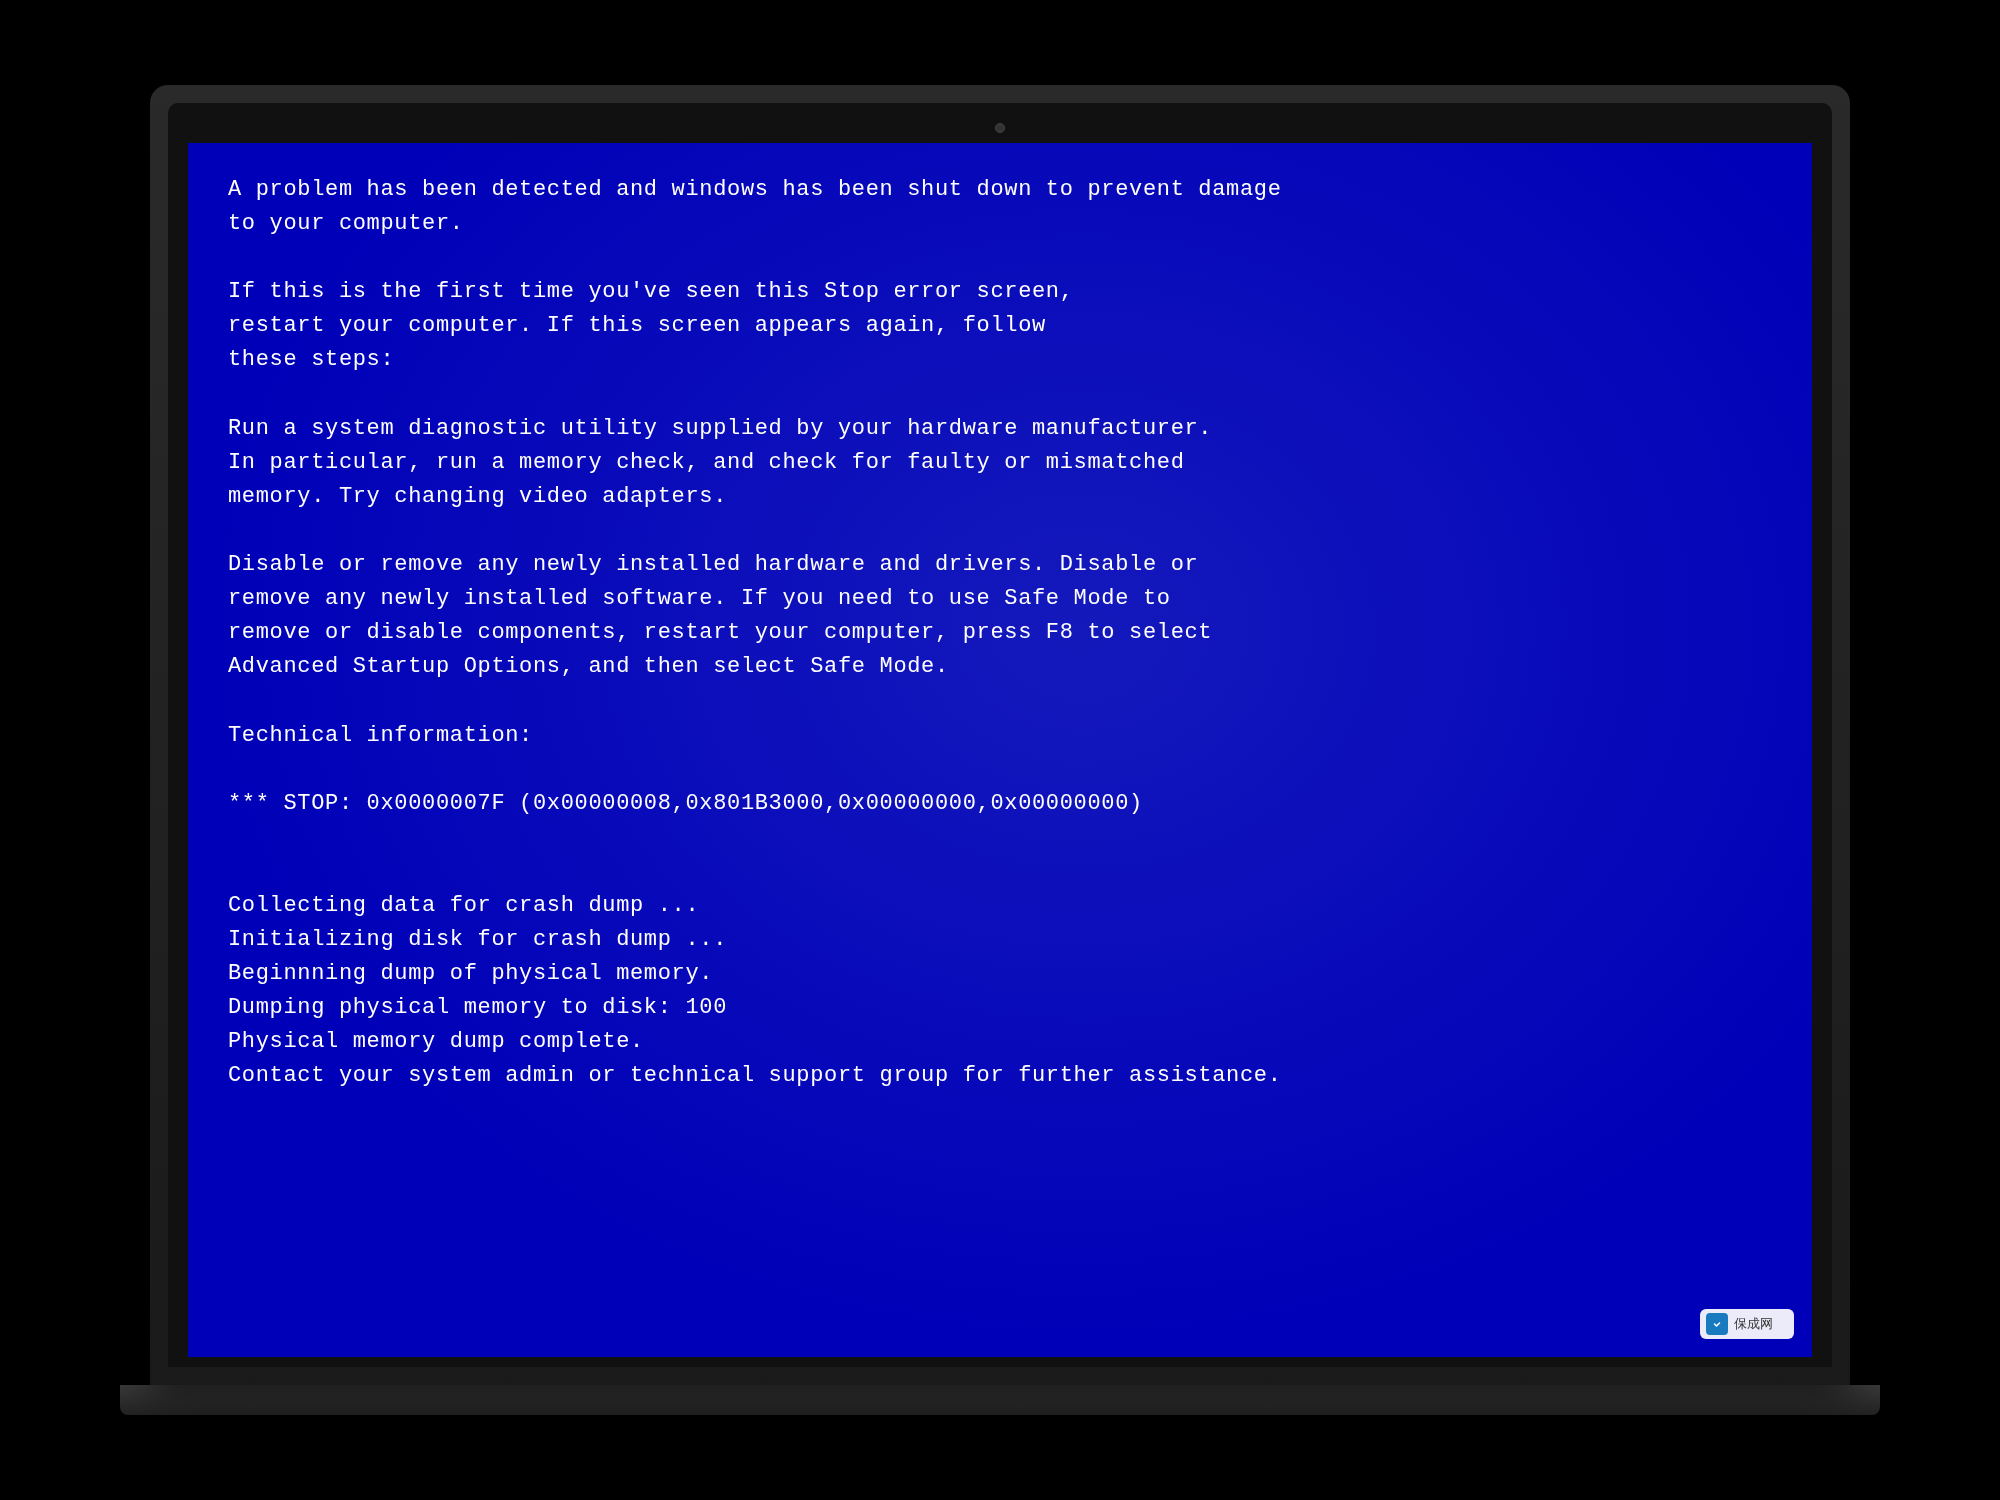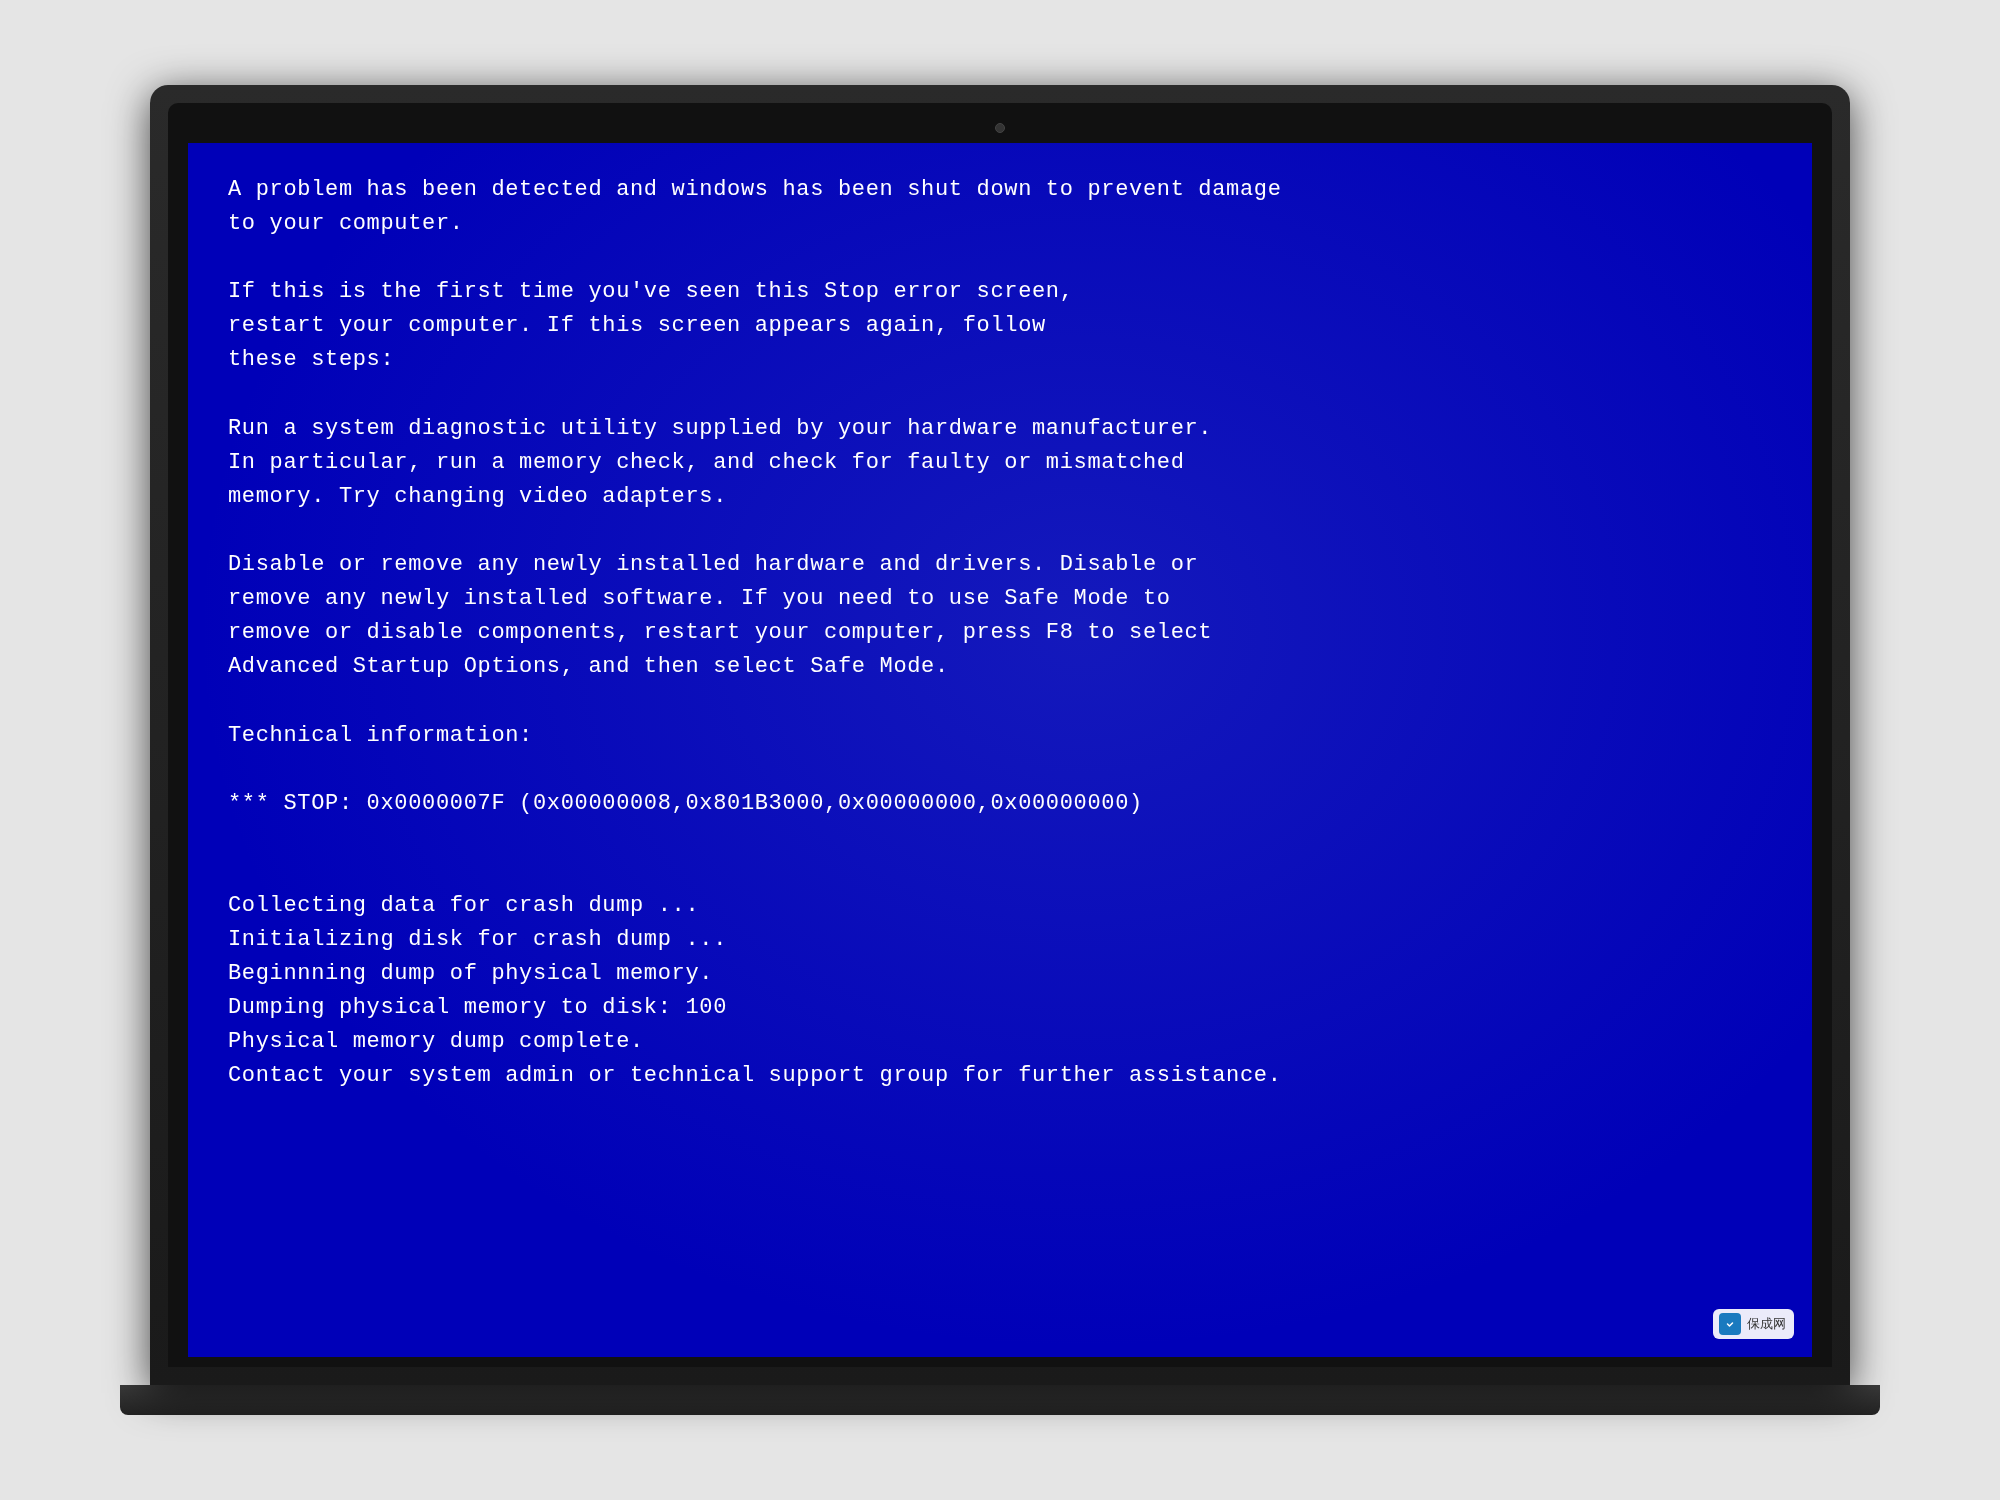--- a/index.html
+++ b/index.html
@@ -83,21 +83,21 @@
       word-break: break-word;
       letter-spacing: 0.03em;
     }
 
     .watermark {
       position: absolute;
       bottom: 18px;
       right: 18px;
       background: rgba(255,255,255,0.92);
       border-radius: 6px;
-      padding: 4px 8px 4px 6px;
+      padding: 4px 21px 4px 6px;
       display: flex;
       align-items: center;
       gap: 6px;
       font-size: 13px;
       color: #333;
       font-family: Arial, sans-serif;
       z-index: 10;
     }
 
     .watermark-icon {
@@ -117,21 +117,21 @@
       width: 1760px;
       height: 30px;
       background: linear-gradient(180deg, #3a3a3a 0%, #222 100%);
       border-radius: 0 0 8px 8px;
       margin-top: 0;
     }
   </style>
 </head>
 <body>
 
-<div style="position:relative; width:2000px; height:1500px; display:flex; flex-direction:column; align-items:center; justify-content:center; background: #e5e5e5;">
+<div style="position:relative; width:2000px; height:1500px; display:flex; flex-direction:column; align-items:center; justify-content:center; background: #000000;">
 
   <div class="laptop-outer">
     <div class="laptop-bezel">
       <div class="webcam"></div>
 
       <div class="screen">
         <div class="bsod-text">A problem has been detected and windows has been shut down to prevent damage
 to your computer.
 
 If this is the first time you've seen this Stop error screen,

